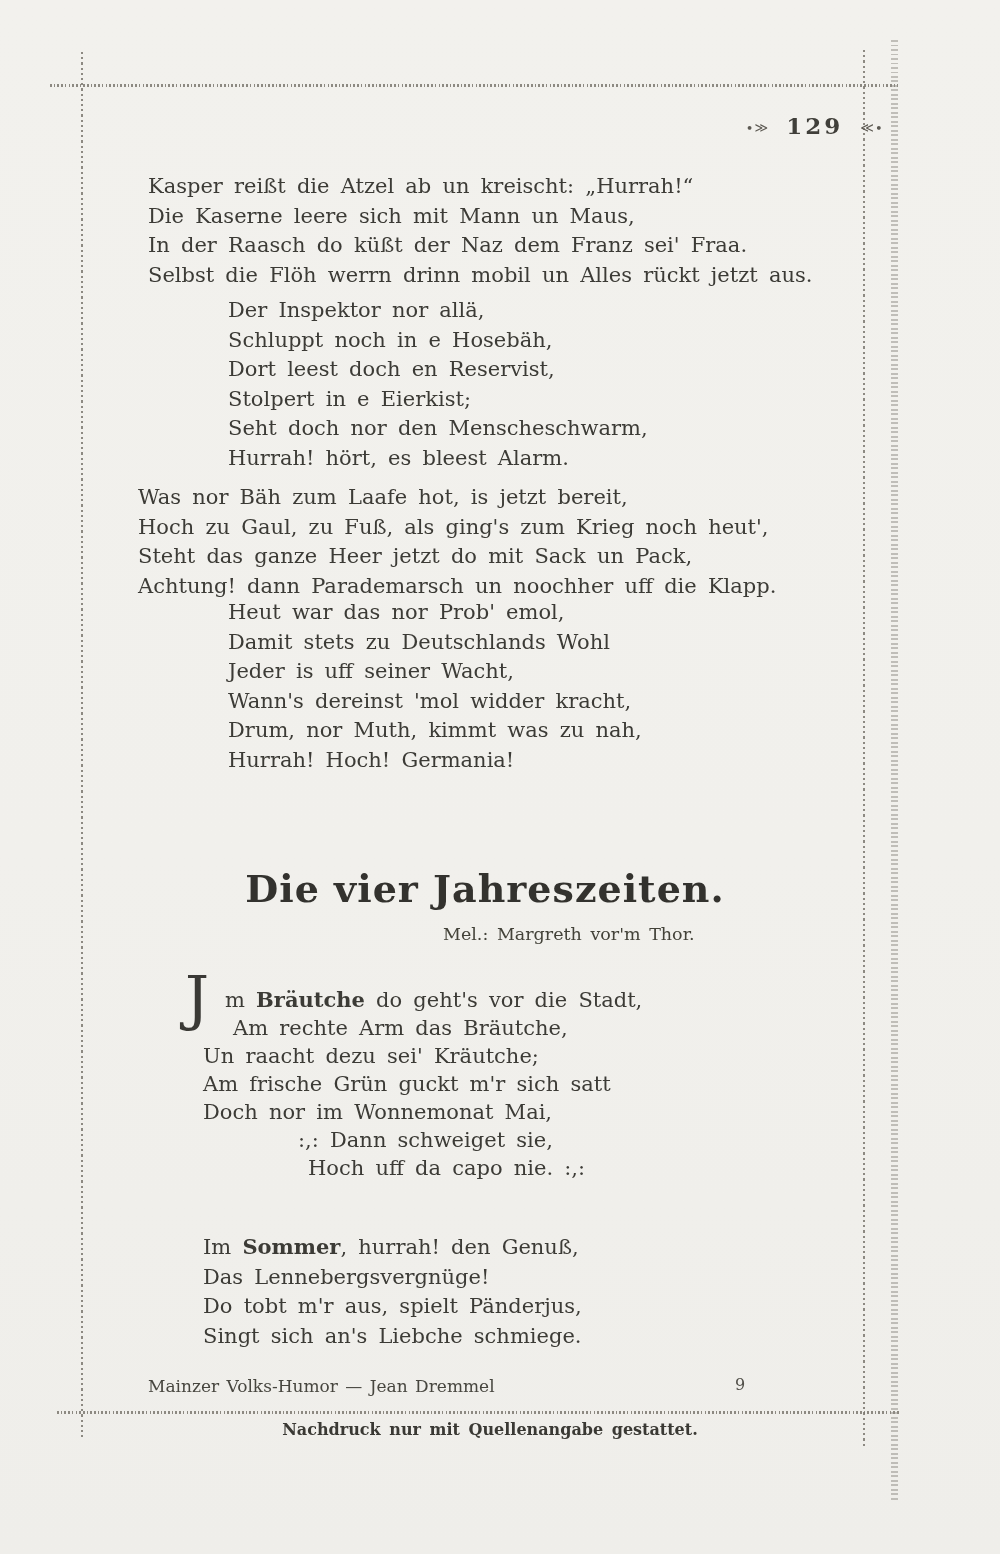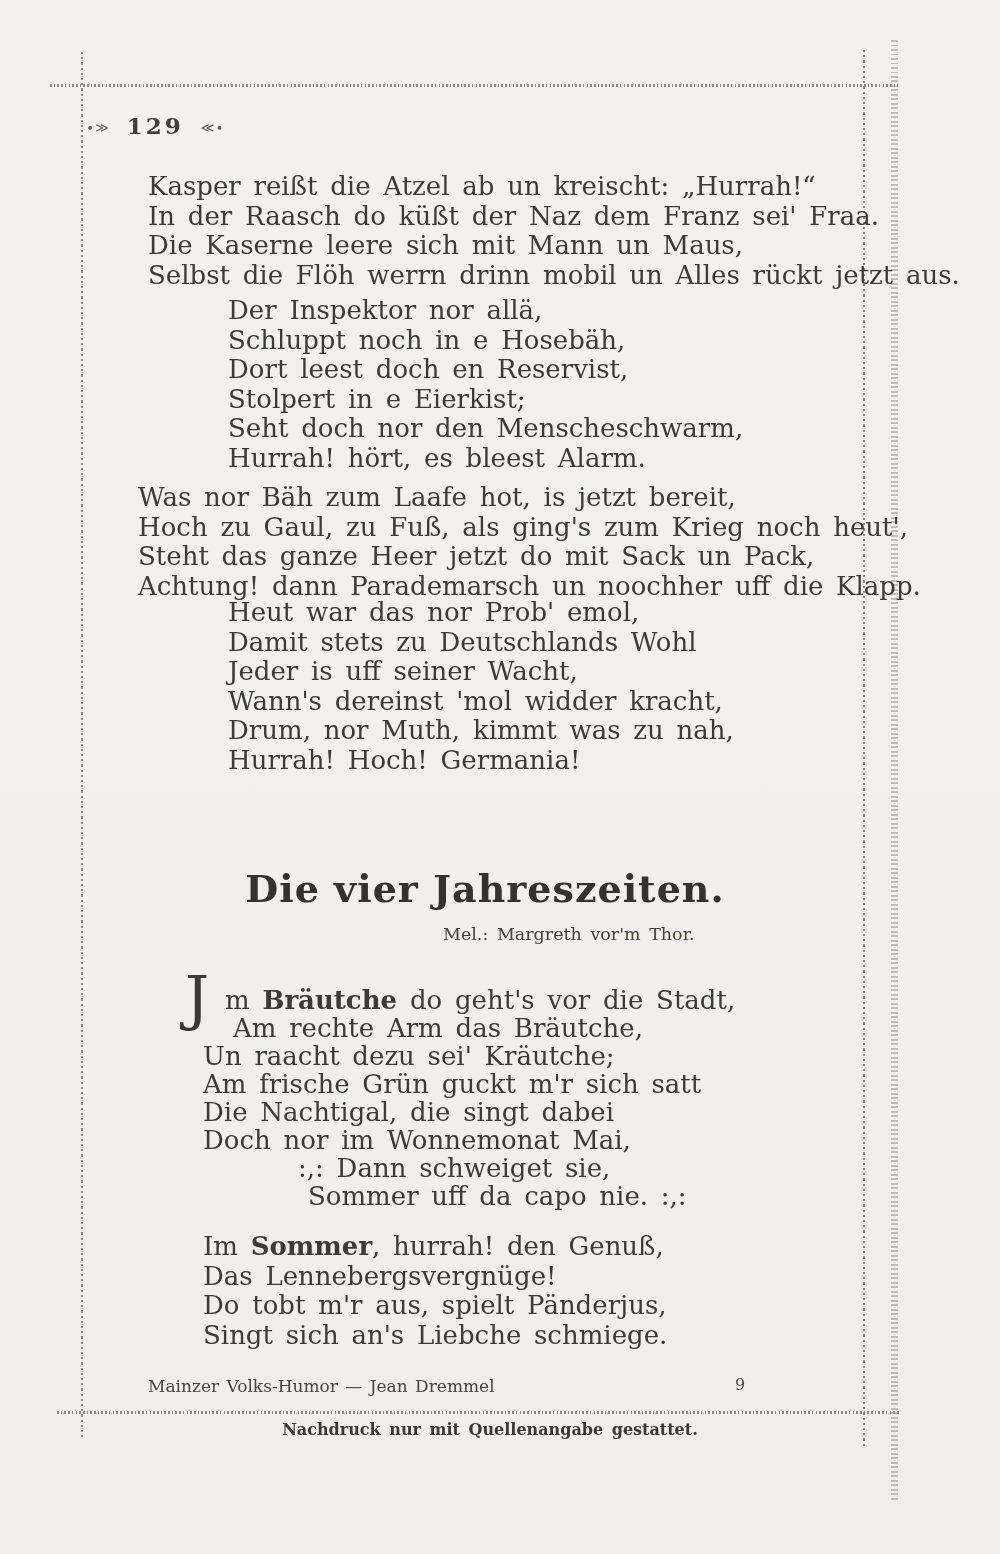--- a/index.html
+++ b/index.html
@@ -31,32 +31,32 @@
   .vline.right { left:863px; top:50px; height:1398px; }
   .edge-strip {
     position:absolute; left:891px; top:40px; width:7px; height:1460px;
     background:repeating-linear-gradient(180deg,#8e8b84 0 1.6px, rgba(0,0,0,0) 1.6px 4.5px);
     opacity:.5;
   }
 
   
   .header {
     position:absolute; top:112px; left:80px; width:810px;
-    text-align:left; font-size:23px; font-weight:bold;
+    text-align:right; font-size:23px; font-weight:bold;
     letter-spacing:3px; color:#403f3a;
   }
   .orn {
     font-family:"DejaVu Sans","Liberation Sans",sans-serif;
     font-size:13px; font-weight:normal; letter-spacing:1px;
     color:#5d5a53; vertical-align:2.5px; padding:0 6px;
   }
 
   
   .verse {
-    position:absolute; font-size:26px; line-height:29.5px;
+    position:absolute; font-size:21px; line-height:29.5px;
     word-spacing:4.5px; white-space:nowrap; color:#3c3b36;
   }
   .verse.stanza-a  { left:148px; top:172px; }
   .verse.refrain-a { left:228px; top:296px; }
   .verse.stanza-b  { left:138px; top:483px; }
   .verse.refrain-b { left:228px; top:598px; }
 
   
   .song-title {
     position:absolute; top:866px; left:80px; width:810px;
@@ -106,22 +106,22 @@
   <div class="edge-strip"></div>
 
   <div class="header">
     <span class="orn">∙≫</span>
     <span>129</span>
     <span class="orn">≪∙</span>
   </div>
 
   <div class="verse stanza-a">
     <div>Kasper reißt die Atzel ab un kreischt: „Hurrah!“</div>
+    <div>Die Kaserne leere sich mit Mann un Maus,</div>
     <div>In der Raasch do küßt der Naz dem Franz sei' Fraa.</div>
-    <div>Die Kaserne leere sich mit Mann un Maus,</div>
     <div>Selbst die Flöh werrn drinn mobil un Alles rückt jetzt aus.</div>
   </div>
 
   <div class="verse refrain-a">
     <div>Der Inspektor nor allä,</div>
     <div>Schluppt noch in e Hosebäh,</div>
     <div>Dort leest doch en Reservist,</div>
     <div>Stolpert in e Eierkist;</div>
     <div>Seht doch nor den Menscheschwarm,</div>
     <div>Hurrah! hört, es bleest Alarm.</div>
@@ -146,24 +146,23 @@
   <div class="song-title">Die vier Jahreszeiten.</div>
   <div class="melody">Mel.: Margreth vor'm Thor.</div>
 
   <div class="dropcap">J</div>
 
   <div class="verse fruehling">
     <div class="l1"><span>m </span><span class="bold">Bräutche</span><span> do geht's vor die Stadt,</span></div>
     <div class="l2">Am rechte Arm das Bräutche,</div>
     <div>Un raacht dezu sei' Kräutche;</div>
     <div>Am frische Grün guckt m'r sich satt</div>
-    <div>Die Nachtigal, die singt dabei</div>
     <div>Doch nor im Wonnemonat Mai,</div>
     <div class="ref1">:,: Dann schweiget sie,</div>
-    <div class="ref2">Sommer uff da capo nie. :,:</div>
+    <div class="ref2">Hoch uff da capo nie. :,:</div>
   </div>
 
   <div class="verse sommer">
     <div><span>Im </span><span class="bold">Sommer</span><span>, hurrah! den Genuß,</span></div>
     <div>Das Lennebergsvergnüge!</div>
     <div>Do tobt m'r aus, spielt Pänderjus,</div>
     <div>Singt sich an's Liebche schmiege.</div>
   </div>
 
   <div class="footer-left">Mainzer Volks-Humor — Jean Dremmel</div>

